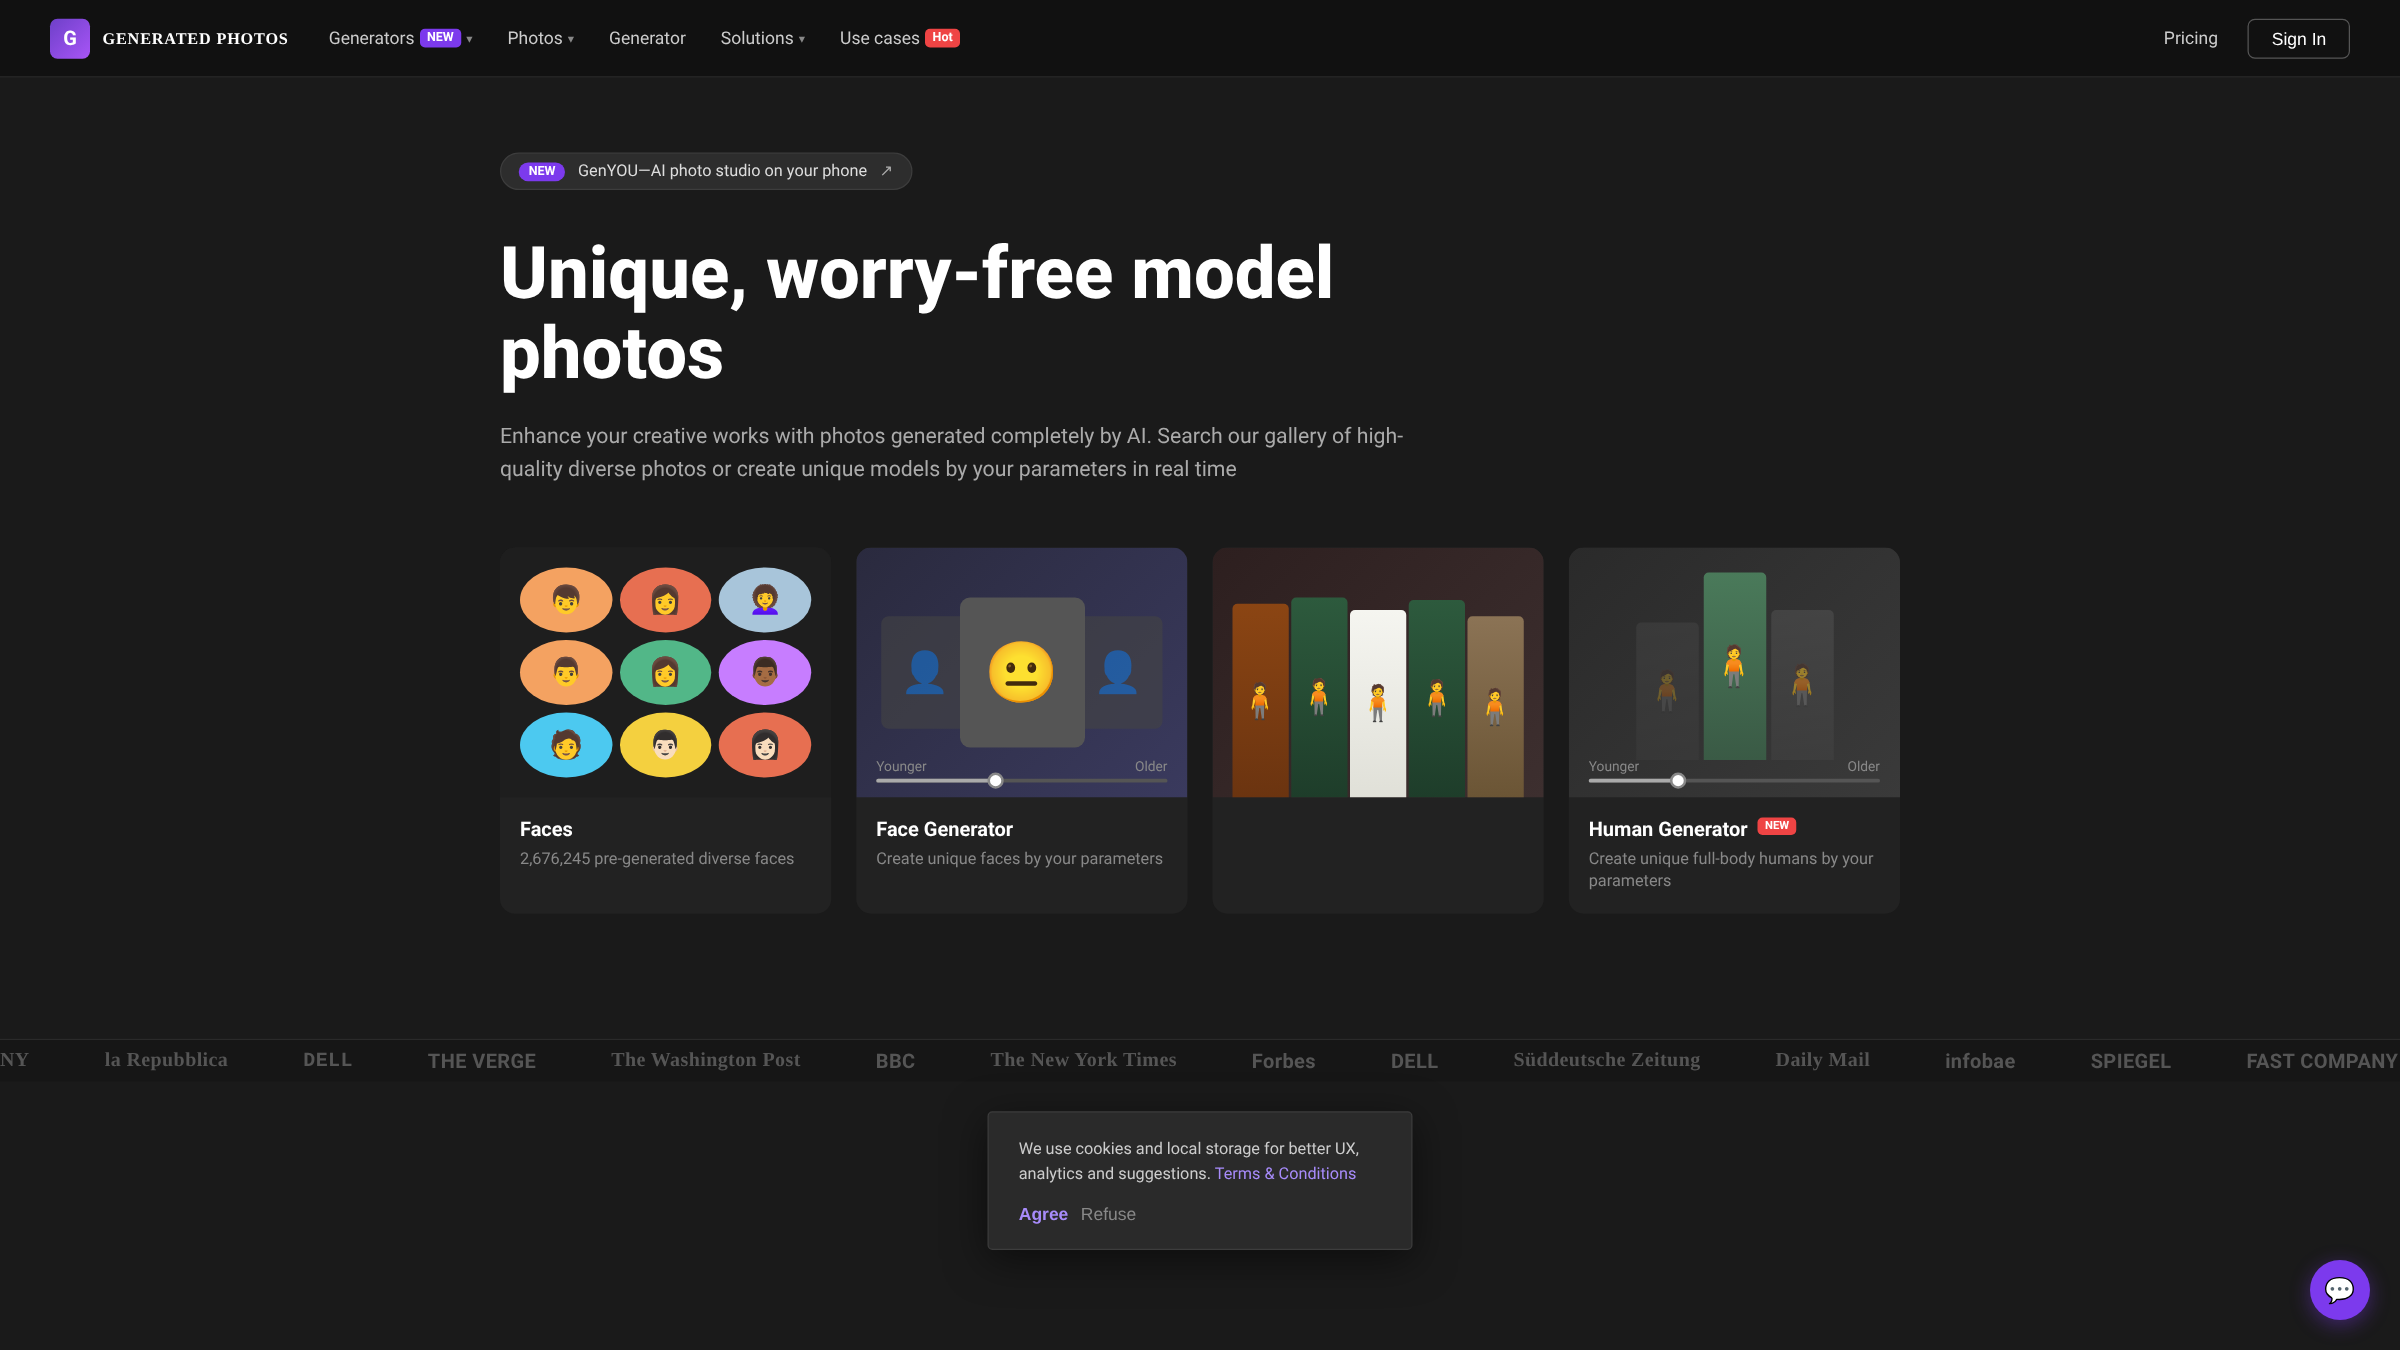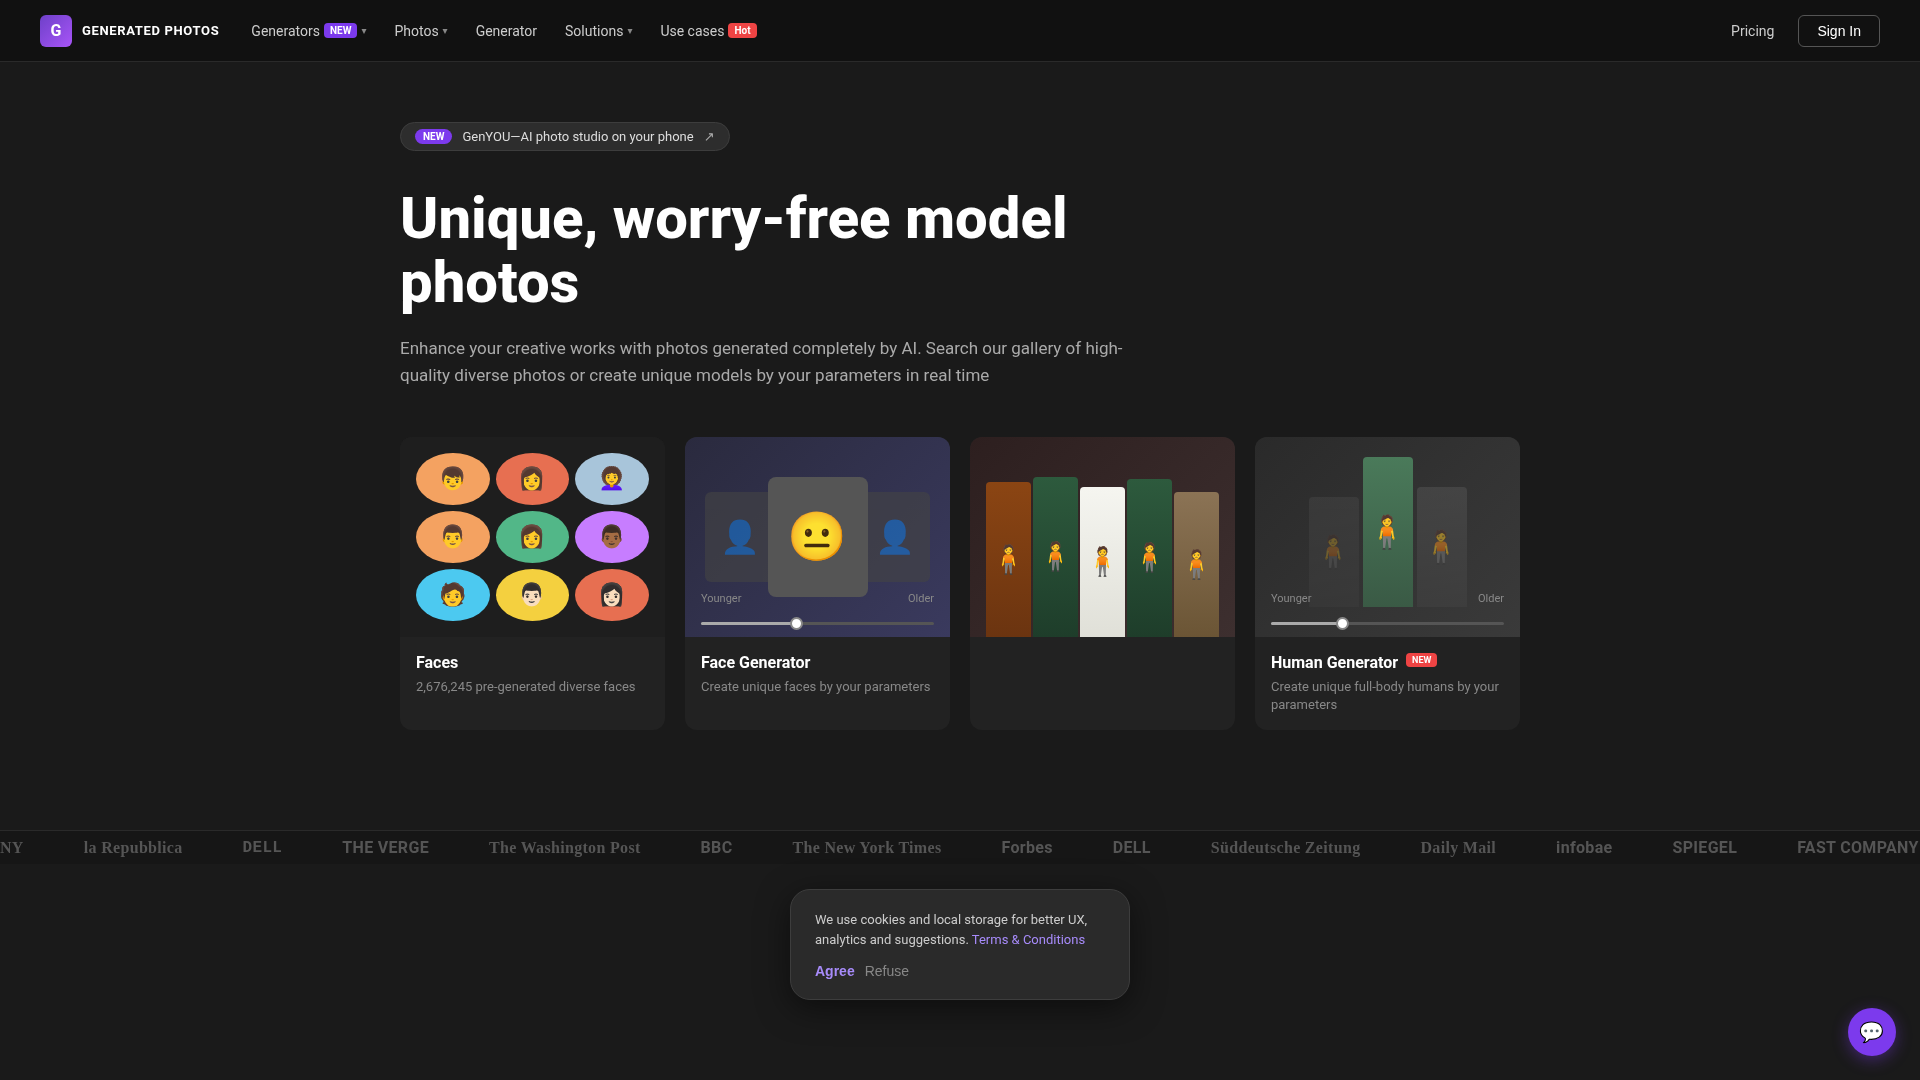--- a/index.html
+++ b/index.html
@@ -46,20 +46,21 @@
       justify-content: center;
       font-size: 16px;
       font-weight: bold;
     }
     .logo-text {
       font-size: 13px;
       font-weight: 700;
       letter-spacing: 0.05em;
       text-transform: uppercase;
       color: #fff;
+      font-family: Liberation Serif, serif;
     }
     .nav-items {
       display: flex;
       align-items: center;
       gap: 28px;
       list-style: none;
     }
     .nav-items li a {
       text-decoration: none;
       color: #ccc;
@@ -254,21 +255,21 @@
       position: absolute;
       bottom: 12px;
       left: 16px;
       right: 16px;
     }
     .age-slider-labels {
       display: flex;
       justify-content: space-between;
       font-size: 11px;
       color: #888;
-      margin-bottom: 17px;
+      margin-bottom: 3px;
     }
     .age-slider-track {
       height: 3px;
       background: #555;
       border-radius: 2px;
       position: relative;
     }
     .age-slider-fill {
       height: 100%;
       background: #aaa;
@@ -398,21 +399,21 @@
     .brand-item.mono { font-family: 'Courier New', monospace; }
 
     
     .cookie-banner {
       position: fixed;
       bottom: 80px;
       left: 50%;
       transform: translateX(-50%);
       background: #2a2a2a;
       border: 1px solid #3d3d3d;
-      border-radius: 20px;
+      border-radius: 4px;
       padding: 20px 24px;
       max-width: 340px;
       width: 340px;
       z-index: 1000;
       box-shadow: 0 8px 32px rgba(0,0,0,0.5);
     }
     .cookie-text {
       font-size: 13px;
       color: #ccc;
       line-height: 1.5;

